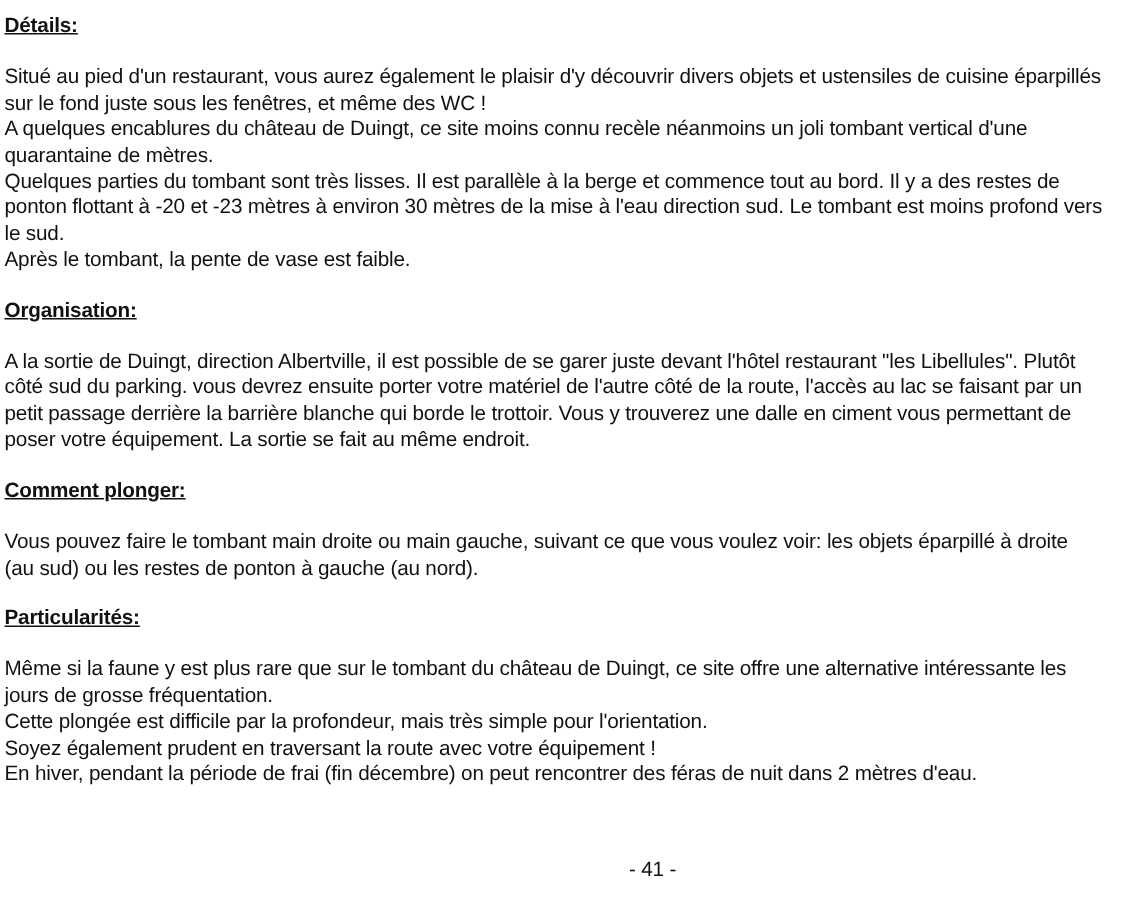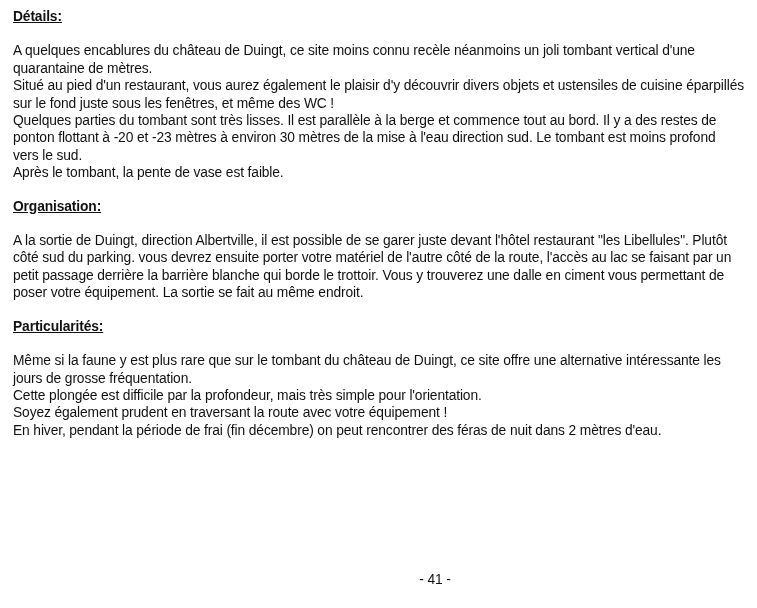--- a/index.html
+++ b/index.html
@@ -11,21 +11,21 @@
     position: relative;
     width: 757px;
     height: 608px;
     background: #ffffff;
     color: #111111;
     font-family: "Liberation Sans", "DejaVu Sans", sans-serif;
     font-size: 13.8px;
     line-height: 17.4px;
     letter-spacing: -0.12px;
     box-sizing: border-box;
-    padding: 8px 13px 0 13px;
+    padding: 8px 13px 0 3px;
     overflow: hidden;
   }
   .section { margin: 0; }
   .section + .section { margin-top: 16px; }
   .section h2 {
     font-size: 13.8px;
     font-weight: bold;
     text-decoration: underline;
     margin: 0 0 17px 0;
     line-height: 17.4px;
@@ -43,31 +43,35 @@
     white-space: nowrap;
   }
 </style>
 </head>
 <body>
 
 <div class="page" style="color: rgb(17, 17, 17); background: rgb(255, 255, 255);">
 
   <section class="section">
     <h2>Détails:</h2>
+    <p>Situé au pied d'un restaurant, vous aurez également le plaisir d'y découvrir divers objets et ustensiles de cuisine éparpillés sur le fond juste sous les fenêtres, et même des WC !</p>
     <p>A quelques encablures du château de Duingt, ce site moins connu recèle néanmoins un joli tombant vertical d'une quarantaine de mètres.</p>
-    <p>Situé au pied d'un restaurant, vous aurez également le plaisir d'y découvrir divers objets et ustensiles de cuisine éparpillés sur le fond juste sous les fenêtres, et même des WC !</p>
     <p>Quelques parties du tombant sont très lisses. Il est parallèle à la berge et commence tout au bord. Il y a des restes de ponton flottant à -20 et -23 mètres à environ 30 mètres de la mise à l'eau direction sud. Le tombant est moins profond vers le sud.</p>
     <p>Après le tombant, la pente de vase est faible.</p>
   </section>
 
   <section class="section">
     <h2>Organisation:</h2>
     <p>A la sortie de Duingt, direction Albertville, il est possible de se garer juste devant l'hôtel restaurant "les Libellules". Plutôt côté sud du parking. vous devrez ensuite porter votre matériel de l'autre côté de la route, l'accès au lac se faisant par un petit passage derrière la barrière blanche qui borde le trottoir. Vous y trouverez une dalle en ciment vous permettant de poser votre équipement. La sortie se fait au même endroit.</p>
   </section>
 
+  <section class="section">
+    <h2>Comment plonger:</h2>
+    <p>Vous pouvez faire le tombant main droite ou main gauche, suivant ce que vous voulez voir: les objets éparpillé à droite (au sud) ou les restes de ponton à gauche (au nord).</p>
+  </section>
 
   <section class="section">
     <h2>Particularités:</h2>
     <p>Même si la faune y est plus rare que sur le tombant du château de Duingt, ce site offre une alternative intéressante les jours de grosse fréquentation.</p>
     <p>Cette plongée est difficile par la profondeur, mais très simple pour l'orientation.</p>
     <p>Soyez également prudent en traversant la route avec votre équipement !</p>
     <p>En hiver, pendant la période de frai (fin décembre) on peut rencontrer des féras de nuit dans 2 mètres d'eau.</p>
   </section>
 
   <div class="page-footer">- 41 -</div>

